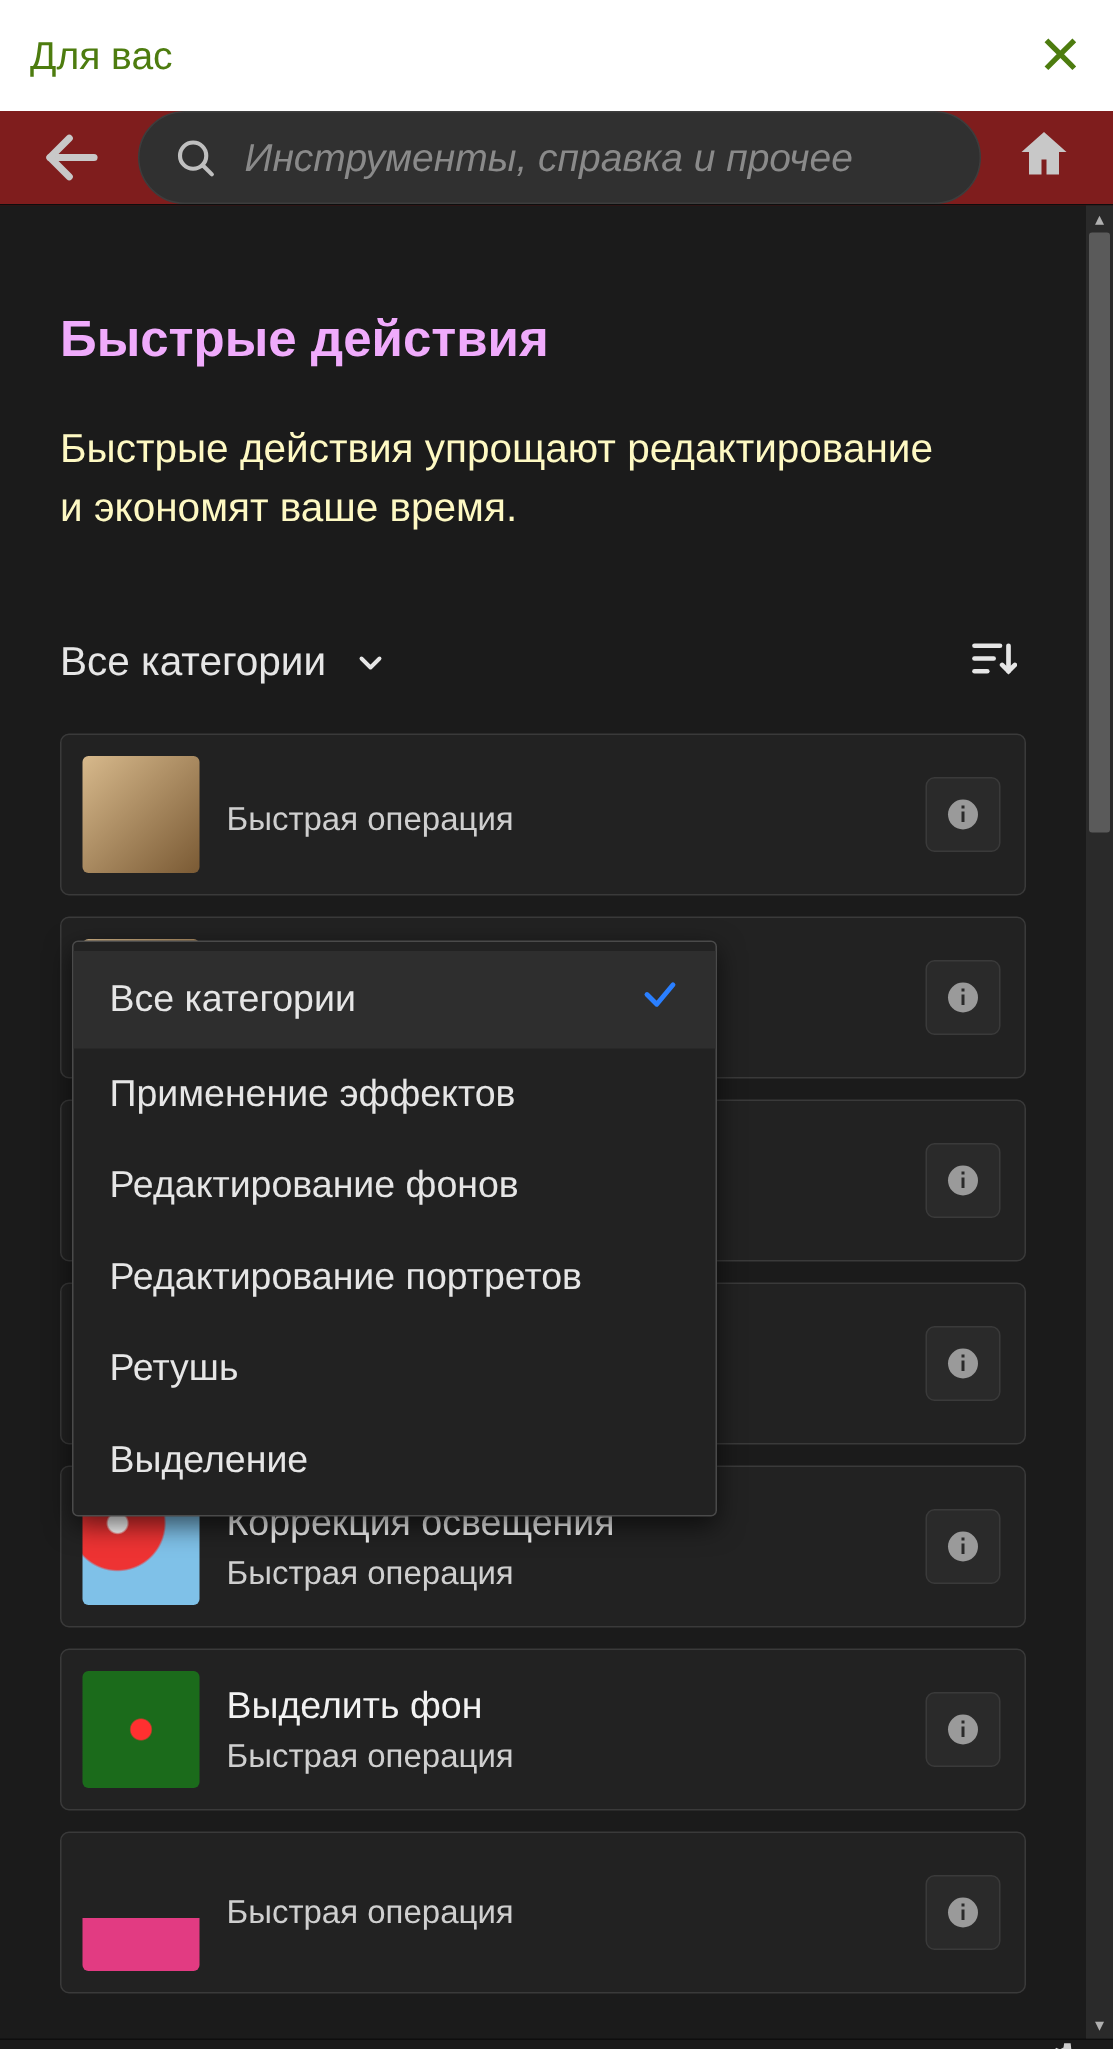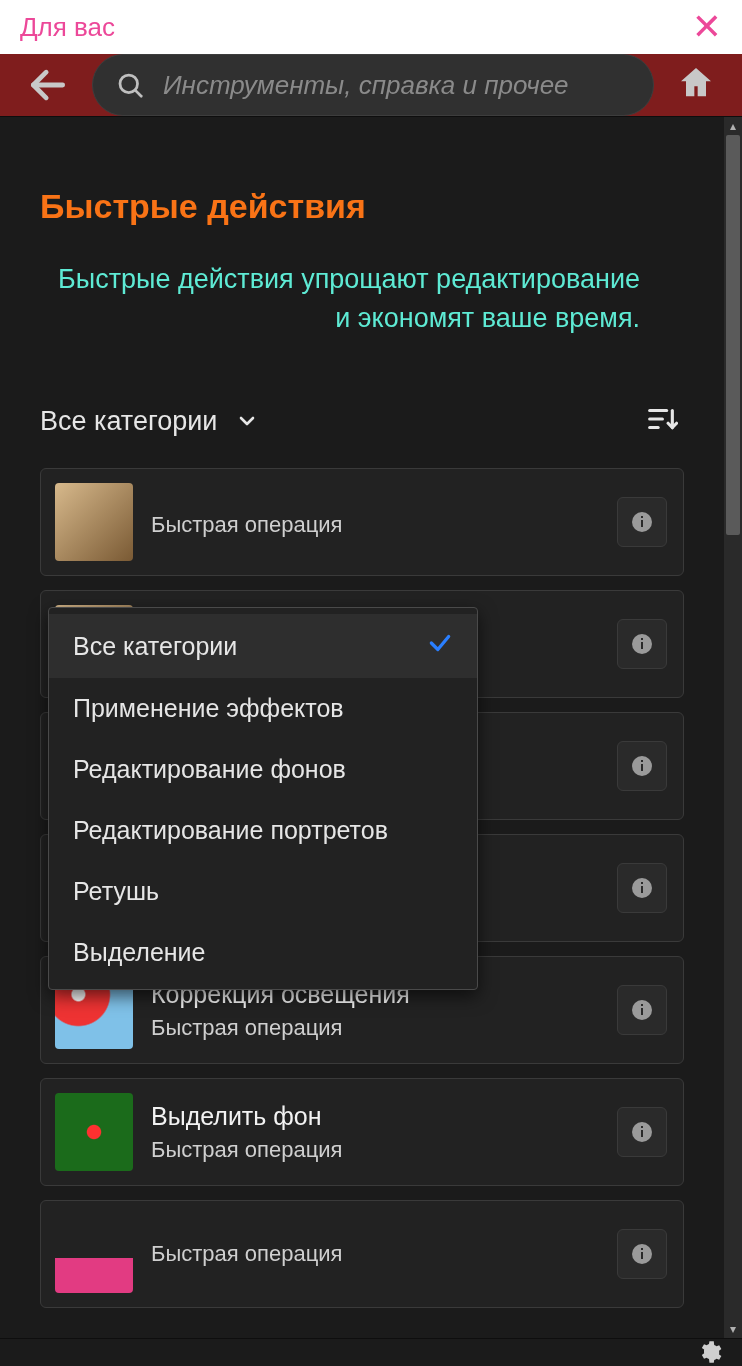--- a/index.html
+++ b/index.html
@@ -1,18 +1,18 @@
 <!DOCTYPE html>
 <html><head>
 <meta charset="utf-8">
 <style>
   * { box-sizing: border-box; margin: 0; padding: 0; }
   html, body { width: 742px; height: 1366px; font-family: Arial, Helvetica, sans-serif; background: #fff; }
   .titlebar {
-    height: 54px; background: #fff; color: #ec4899;
+    height: 74px; background: #fff; color: #4d7c0f;
     display: flex; align-items: center; justify-content: space-between;
     padding: 0 20px; font-size: 26px;
   }
   .titlebar .close-x { font-size: 36px; line-height: 1; cursor: pointer; }
   .app {
     position: relative;
     height: calc(1366px - 62px);
     background: #1b1b1b;
     display: flex; flex-direction: column;
   }
@@ -44,23 +44,23 @@
   }
   .vscroll {
     width: 18px; background: #2a2a2a;
     display:flex; flex-direction:column; align-items:center;
   }
   .vscroll .arrow { height:18px; display:flex; align-items:center; justify-content:center; color:#b0b0b0; font-size:12px; cursor:pointer; }
   .vscroll .track { flex:1; width:100%; position:relative; }
   .vscroll .thumb { position:absolute; left:2px; right:2px; top:0; height:400px; background:#5a5a5a; border-radius:2px; }
 
   h1 {
-    color: #f97316; font-size: 34px; font-weight: bold; margin-bottom: 34px;
-  }
-  .blurb { color: #5eead4; font-size: 27px; line-height: 1.45; margin-bottom: 64px; max-width: 600px; text-align: right; }
+    color: #f0abfc; font-size: 34px; font-weight: bold; margin-bottom: 34px;
+  }
+  .blurb { color: #fef9c3; font-size: 27px; line-height: 1.45; margin-bottom: 64px; max-width: 600px; }
   .filter-row {
     display:flex; align-items:center; justify-content:space-between;
     margin-bottom: 28px; padding-right: 6px;
   }
   .cat-dd {
     display:flex; align-items:center; gap:18px; color:#e6e6e6; font-size:27px; cursor:pointer;
   }
   .chev { display:inline-flex; }
   .chev svg { width:24px; height:24px; }
   .sort-icon { color:#e6e6e6; cursor:pointer; }

